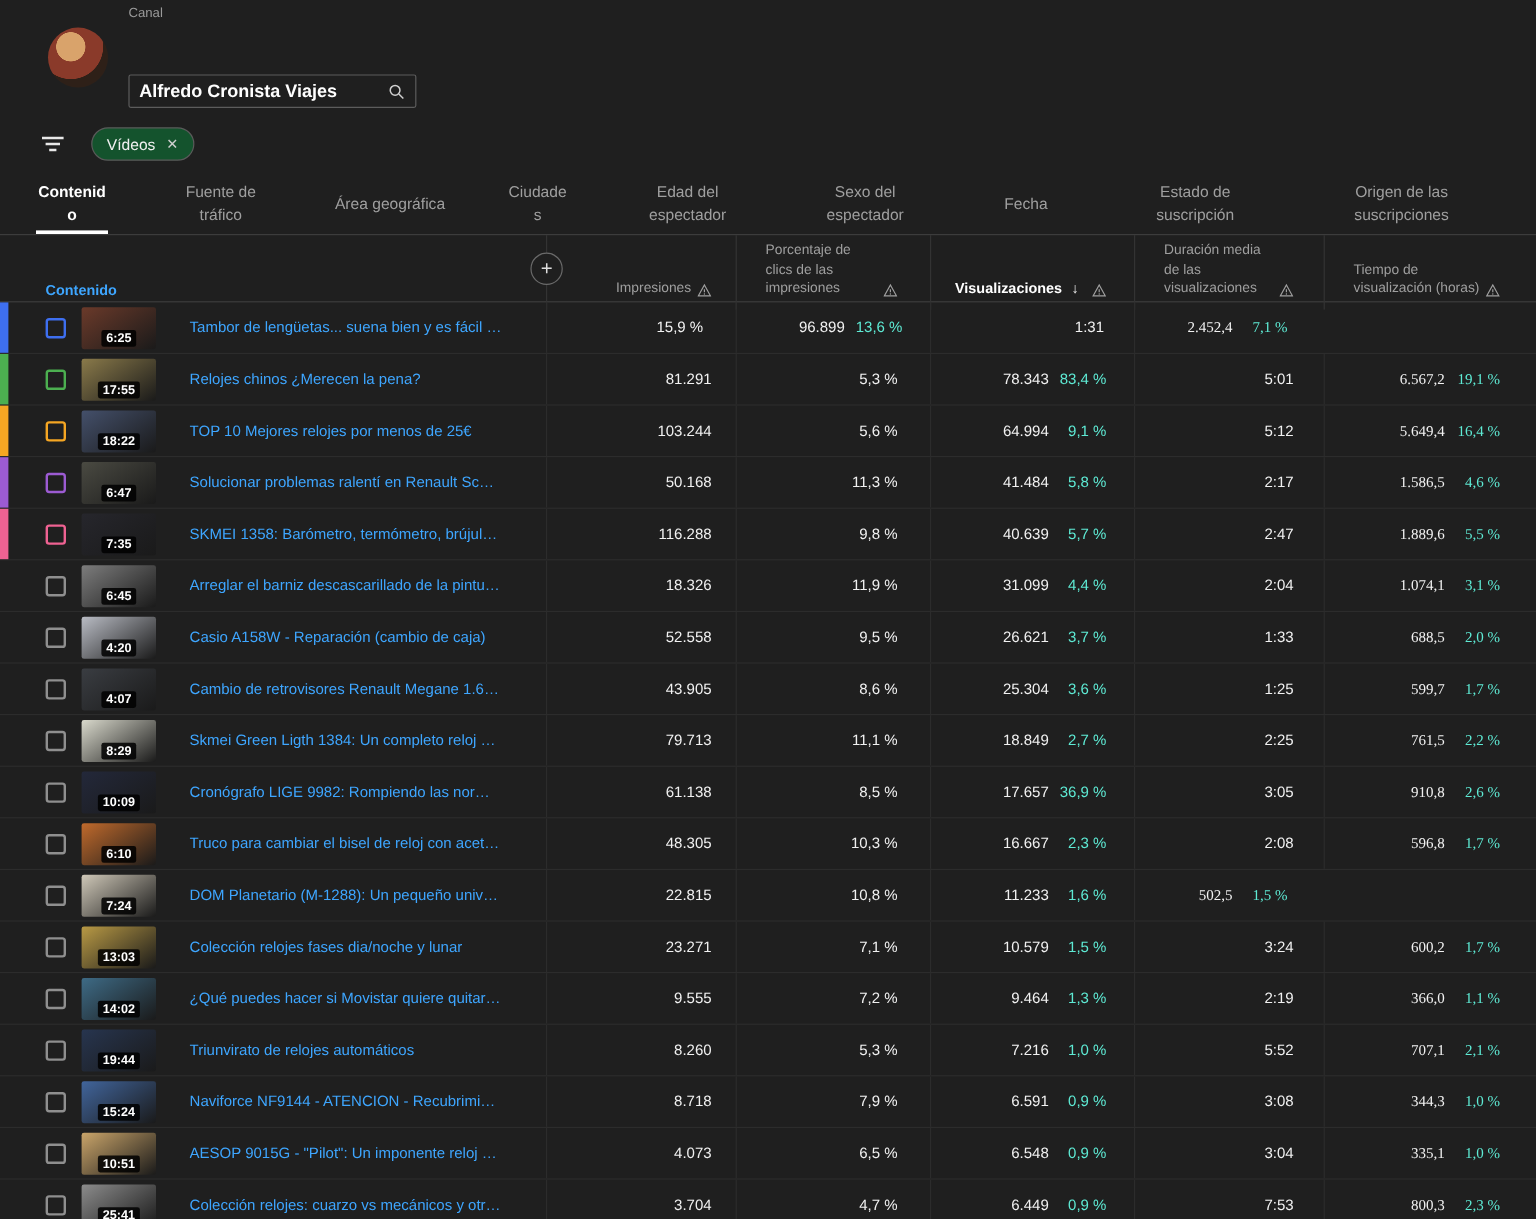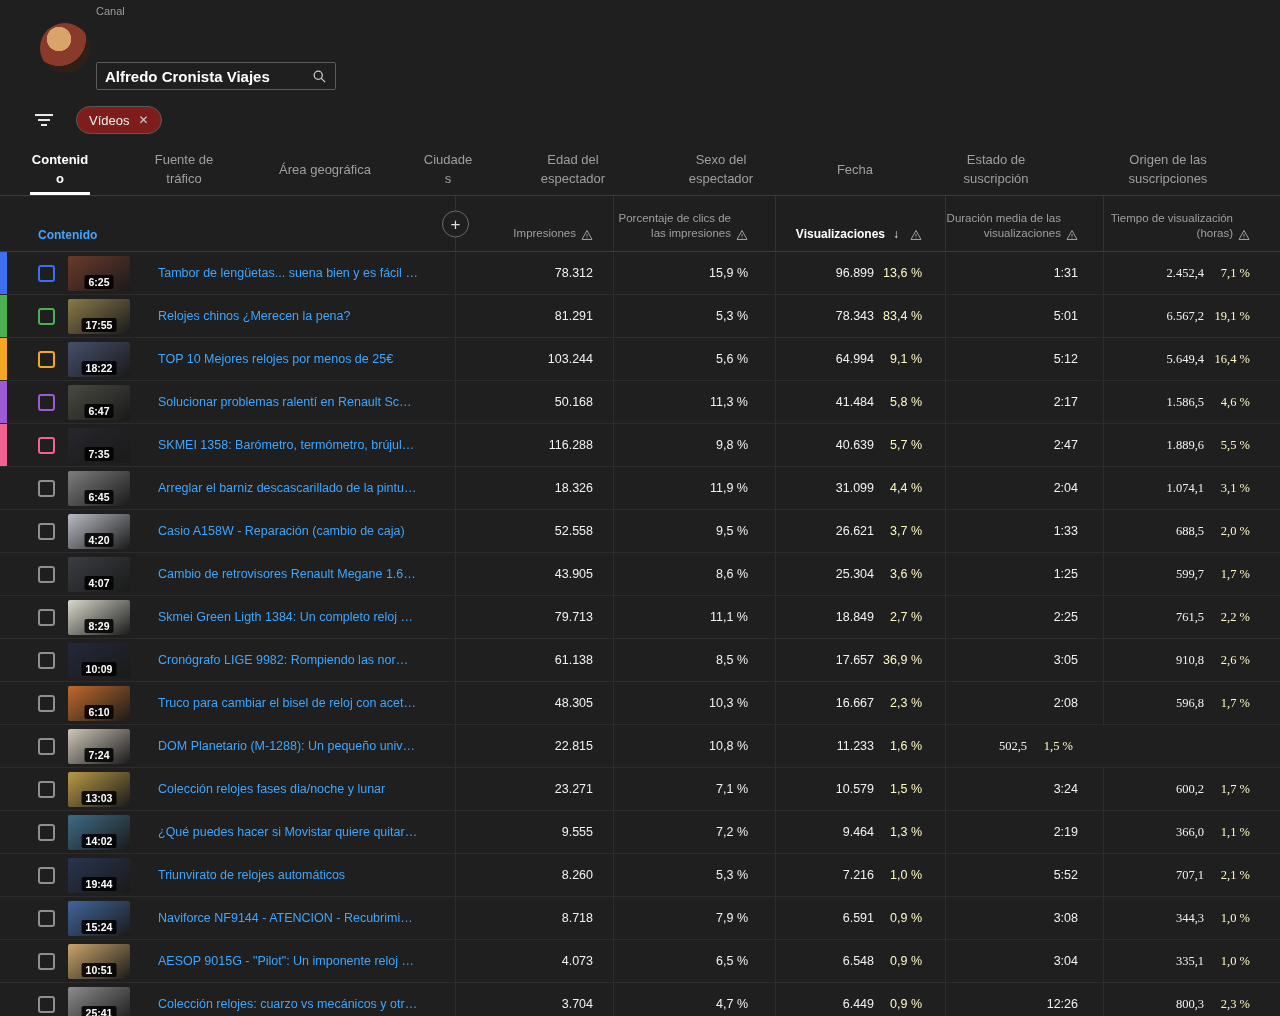--- a/index.html
+++ b/index.html
@@ -10,35 +10,35 @@
     font-family:"Liberation Sans", sans-serif;
   }
 
   
   .topbar { height:95px; display:flex; align-items:center; padding-left:40px; }
   .avatar {
     width:50px; height:50px; border-radius:50%;
     background: radial-gradient(circle at 38% 32%, #d9a36b 0 26%, #8a3a2a 27% 58%, #2e2018 59%);
     flex:0 0 auto;
   }
-  .channel-block { margin-left:6px; display:flex; flex-direction:column;gap:40px; }
+  .channel-block { margin-left:17px; display:flex; flex-direction:column;gap:40px; }
   .channel-label { font-size:11px; color:#9a9a9a; margin-bottom:5px; }
   .channel-search {
     width:240px; height:28px; border:1px solid #5c5c5c; border-radius:2px;
     display:flex; align-items:center; justify-content:space-between;
     padding:0 8px; background:#1f1f1f; cursor:pointer;
   }
   .channel-name { font-size:15px; font-weight:bold; color:#fff; white-space:nowrap; }
 
   
   .filter-row { height:50px; display:flex; align-items:center; padding-left:34px; }
   .filter-icon { width:20px; height:16px; display:inline-block; }
   .chip {
     margin-left:22px; height:28px; padding:0 12px; border-radius:15px;
-    border:1px solid #5a5a5a; background:#7f1d1d;
+    border:1px solid #5a5a5a; background:#14532d;
     display:inline-flex; align-items:center; gap:9px;
     font-size:13px; color:#f1f1f1; cursor:pointer;
   }
   .chip-close { color:#cfcfcf; font-size:12px; cursor:pointer; }
 
   
   .tabs {
     height:51px; display:flex; justify-content:space-between;
     padding:0 46px 0 30px; border-bottom:1px solid #3c3c3c;
   }
@@ -58,22 +58,22 @@
   .tab:nth-child(7){ width:70px; }
   .tab:nth-child(8){ width:112px; }
   .tab:nth-child(9){ width:132px; }
 
   
   .grid-cols { display:grid; grid-template-columns:455px 158px 162px 170px 158px 177px; }
 
   .table-head { position:relative; height:56px; border-bottom:1px solid #3c3c3c; }
   .th {
     display:flex; align-items:flex-end; justify-content:flex-end;
-    text-align:right; font-size:11.5px; color:#9f9f9f; line-height:1.35;
-    padding:6px 20px 9px 0; border-left:1px solid #333; cursor:pointer;
+    font-size:11.5px; color:#9f9f9f; line-height:1.35;
+    padding:6px 20px 9px 24px; border-left:1px solid #333; cursor:pointer;
   }
   .th .warn { margin-left:5px; margin-bottom:1px; flex:0 0 auto; }
   .th-impressions { padding-right:20px; }
   .th-ctr { padding-right:27px; }
   .th-views { padding-right:23px; font-size:12px; font-weight:bold; color:#fff; align-items:flex-end; }
   .th-views .sort-arrow { margin:0 6px 0 8px; font-weight:normal; color:#e8e8e8; }
   .th-avg { padding-right:25px; }
   .th-hours { padding-right:30px; }
   .th-content { position:relative; display:flex; align-items:flex-end; padding:0 0 9px 38px; }
   .content-col-label { color:#3ea6ff; font-size:12px; font-weight:bold; }
@@ -85,21 +85,21 @@
   }
 
   .row { position:relative; height:43px; border-bottom:1px solid #2c2c2c; }
   .cell { display:flex; align-items:center; font-size:12.5px; color:#f1f1f1; }
   .cell.num { justify-content:flex-end; border-left:1px solid #2c2c2c; }
   .c-impr { padding-right:20px; }
   .c-ctr  { padding-right:27px; }
   .c-views{ padding-right:23px; }
   .c-avg  { padding-right:25px; }
   .c-hours{ padding-right:30px;font-family:Liberation Serif, serif; }
-  .pct { color:#fef9c3; width:48px; text-align:right; }
+  .pct { color:#5eead4; width:48px; text-align:right; }
   .c-hours .pct { width:46px; }
 
   .c-content { position:relative; padding-left:38px; }
   .strip { position:absolute; left:0; top:0; bottom:0; width:7px; background:transparent; }
   .cb {
     width:17px; height:17px; border:2px solid #8f8f8f; border-radius:3px;
     flex:0 0 auto; cursor:pointer; background:transparent;
   }
   .thumb {
     position:relative; width:62px; height:35px; margin-left:13px; flex:0 0 auto;
@@ -209,23 +209,20 @@
 <div id="rows">
   <div class="row grid-cols">
     <div class="cell c-content">
       <span class="strip" style="background: rgb(62, 111, 240);"></span>
       <span class="cb" style="border-color: rgb(62, 111, 240);"></span>
       <span class="thumb" style="background: linear-gradient(145deg, rgb(107, 58, 42) 0%, rgb(26, 26, 26) 100%);">
         <span class="duration">6:25</span>
       </span>
       <a class="title">Tambor de lengüetas... suena bien y es fácil de tocar.</a>
     </div>
-    <div class="cell num c-impr">
-        <span class="v-impressions">78.312</span>
-      </div>
     <div class="cell num c-ctr">
         <span class="v-ctr">15,9 %</span>
       </div>
     <div class="cell num c-views">
         <span class="v-views">96.899</span>
         <span class="pct v-views-pct">13,6 %</span>
       </div>
     <div class="cell num c-avg">
         <span class="v-avg">1:31</span>
       </div>
@@ -693,20 +690,20 @@
         <span class="v-impressions">3.704</span>
       </div>
     <div class="cell num c-ctr">
         <span class="v-ctr">4,7 %</span>
       </div>
     <div class="cell num c-views">
         <span class="v-views">6.449</span>
         <span class="pct v-views-pct">0,9 %</span>
       </div>
     <div class="cell num c-avg">
-        <span class="v-avg">12:26</span>
+        <span class="v-avg">7:53</span>
       </div>
     <div class="cell num c-hours">
         <span class="v-hours">800,3</span>
         <span class="pct v-hours-pct">2,3 %</span>
       </div>
   </div>
 </div>
 
 </body></html>

